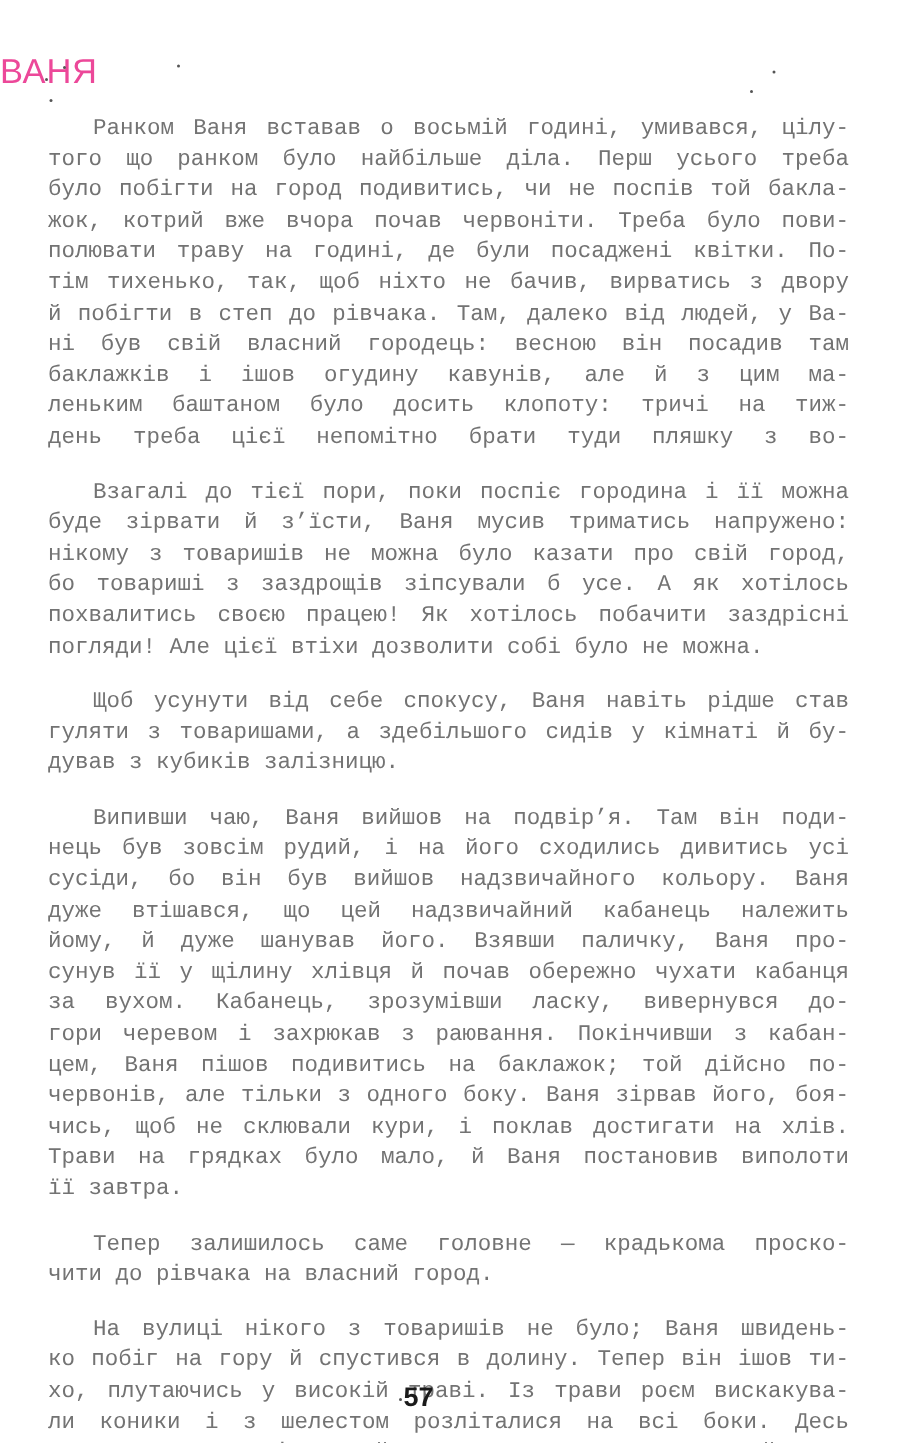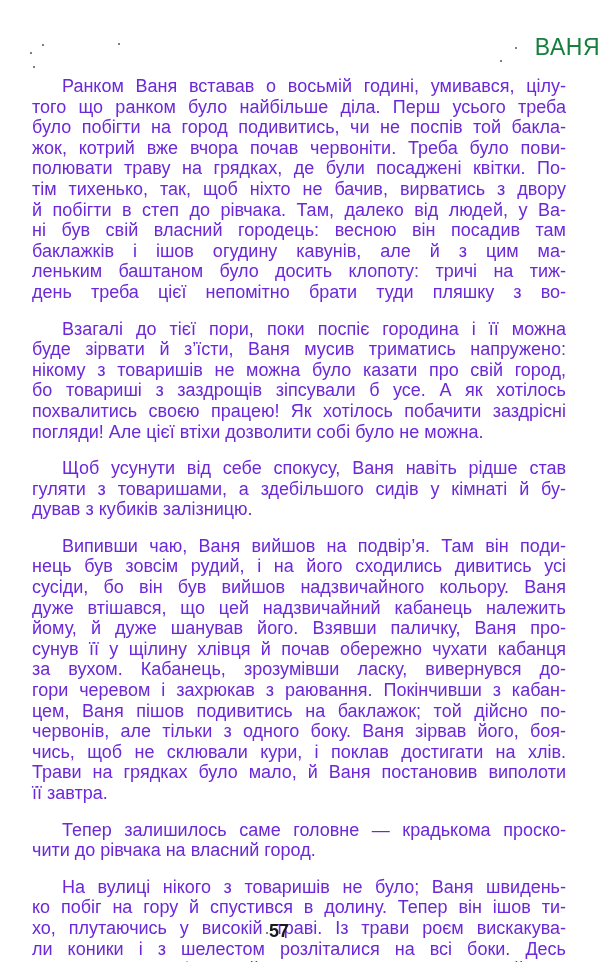--- a/index.html
+++ b/index.html
@@ -18,45 +18,45 @@
       position: absolute;
       left: 0; top: 0;
       width: 600px;
       height: 962px;
     }
     .title {
       position: absolute;
       left: 0;
       top: 34px;
       width: 600px;
-      text-align: right;
+      text-align: left;
       font-family: "Liberation Sans Narrow", "Liberation Sans", sans-serif;
       font-size: 23px;
       letter-spacing: 0.5px;
       margin: 0;
       font-weight: normal;
-      color: #15803d;
+      color: #ec4899;
     }
     .body-text {
       position: absolute;
       left: 32px;
       top: 76px;
       width: 534px;
     }
     .line {
       display: block;
       height: 20.6px;
       line-height: 20.6px;
-      font-family: Liberation Sans, sans-serif;
-      font-size: 18px;
+      font-family: Liberation Mono, monospace;
+      font-size: 15px;
       white-space: nowrap;
       text-align: justify;
       text-align-last: justify;
       transform-origin: left center;
-      color: #6d28d9;
+      color: #737373;
     }
     .line.indent {
       padding-left: 30px;
     }
     .line.last {
       text-align-last: left;
     }
     .line.gap {
       margin-top: 16px;
     }
@@ -86,21 +86,21 @@
 
   <h1 class="title">ВАНЯ</h1>
 
   <div class="body-text">
 
     <div>
       <span class="line indent">Ранком Ваня вставав о восьмій годині, умивався, цілу-</span>
       <span class="line">того що ранком було найбільше діла. Перш усього треба</span>
       <span class="line">було побігти на город подивитись, чи не поспів той бакла-</span>
       <span class="line">жок, котрий вже вчора почав червоніти. Треба було пови-</span>
-      <span class="line">полювати траву на грядках, де були посаджені квітки. По-</span>
+      <span class="line">полювати траву на годині, де були посаджені квітки. По-</span>
       <span class="line">тім тихенько, так, щоб ніхто не бачив, вирватись з двору</span>
       <span class="line">й побігти в степ до рівчака. Там, далеко від людей, у Ва-</span>
       <span class="line">ні був свій власний городець: весною він посадив там</span>
       <span class="line">баклажків і ішов огудину кавунів, але й з цим ма-</span>
       <span class="line">леньким баштаном було досить клопоту: тричі на тиж-</span>
       <span class="line">день треба цієї непомітно брати туди пляшку з во-</span>
     </div>
 
     <div>
       <span class="line indent gap">Взагалі до тієї пори, поки поспіє городина і її можна</span>

